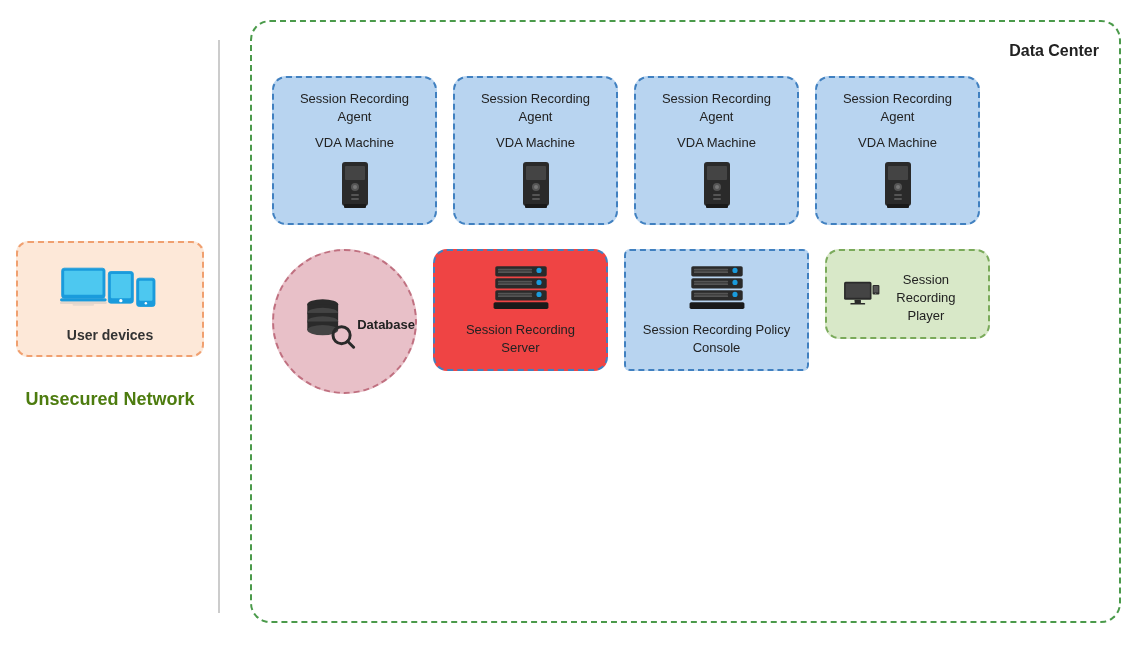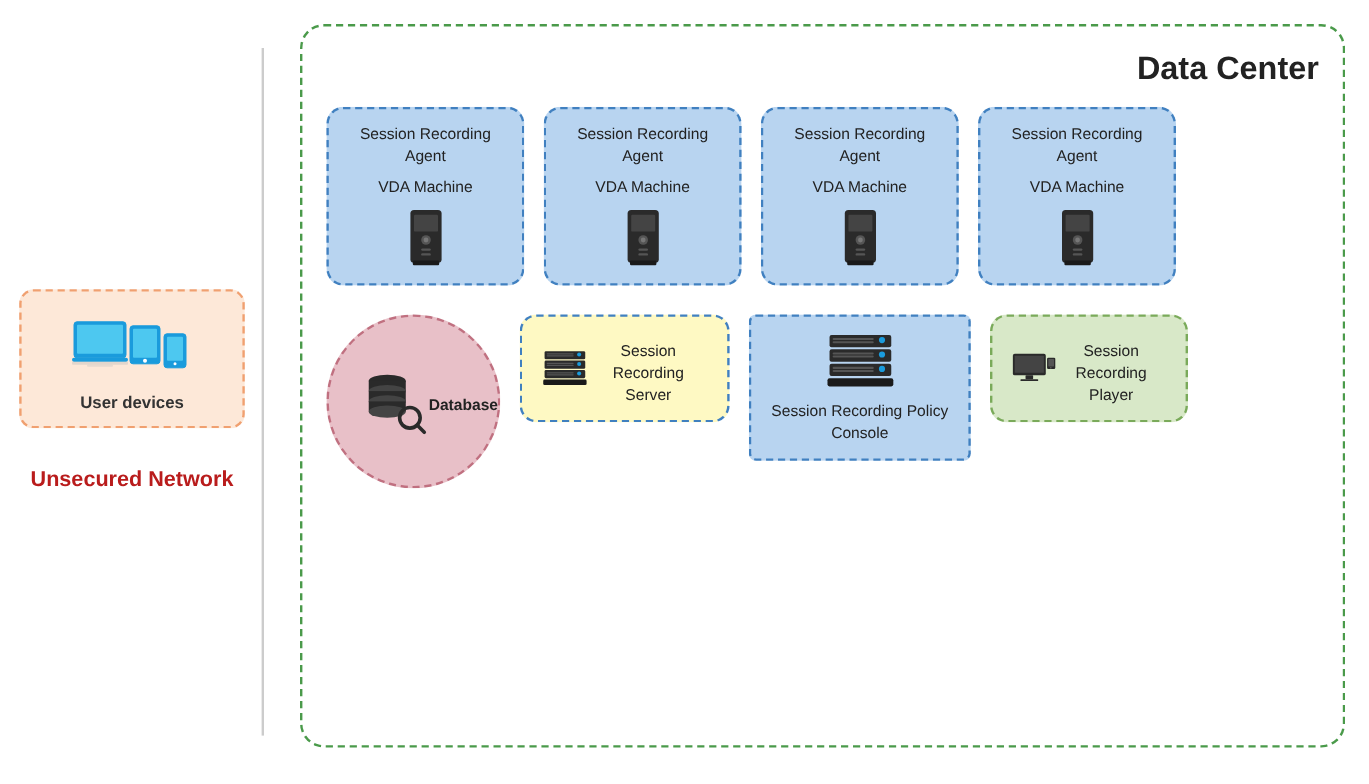--- a/index.html
+++ b/index.html
@@ -49,21 +49,21 @@
       display: flex;
       flex-direction: column;
       align-items: center;
       margin-bottom: 30px;
     }
 
     .unsecured-label {
       font-weight: bold;
       font-size: 18px;
       text-align: center;
-      color: #b91c1c;
+      color: #4d7c0f;
       line-height: 1.4;
     }
 
     
     .right-panel {
       flex: 1;
       padding: 20px 20px 20px 30px;
       position: relative;
     }
 
@@ -71,21 +71,21 @@
       border: 2.5px dashed #4a9a4a;
       border-radius: 20px;
       width: 100%;
       height: calc(100% - 10px);
       position: relative;
       padding: 20px;
     }
 
     .data-center-title {
       font-weight: bold;
-      font-size: 27px;
+      font-size: 16px;
       color: #222;
       text-align: right;
       margin-bottom: 16px;
     }
 
     
     .top-row {
       display: flex;
       gap: 16px;
       margin-bottom: 24px;
@@ -127,26 +127,26 @@
       height: 145px;
       display: flex;
       flex-direction: row;
       align-items: center;
       justify-content: flex-end;
       flex-shrink: 0;
       font-weight: bold;
     }
 
     .server-box {
-      background: #fef9c3;
+      background: #ef4444;
       border: 2px dashed #4080c0;
       border-radius: 14px;
       padding: 12px 16px;
       display: flex;
-      flex-direction: row;
+      flex-direction: column;
       align-items: center;
       min-width: 148px;
       flex: 1;
       max-width: 175px;
     }
 
     .policy-box {
       background: #b8d4f0;
       border: 2px dashed #4080c0;
       border-radius: 6px;

